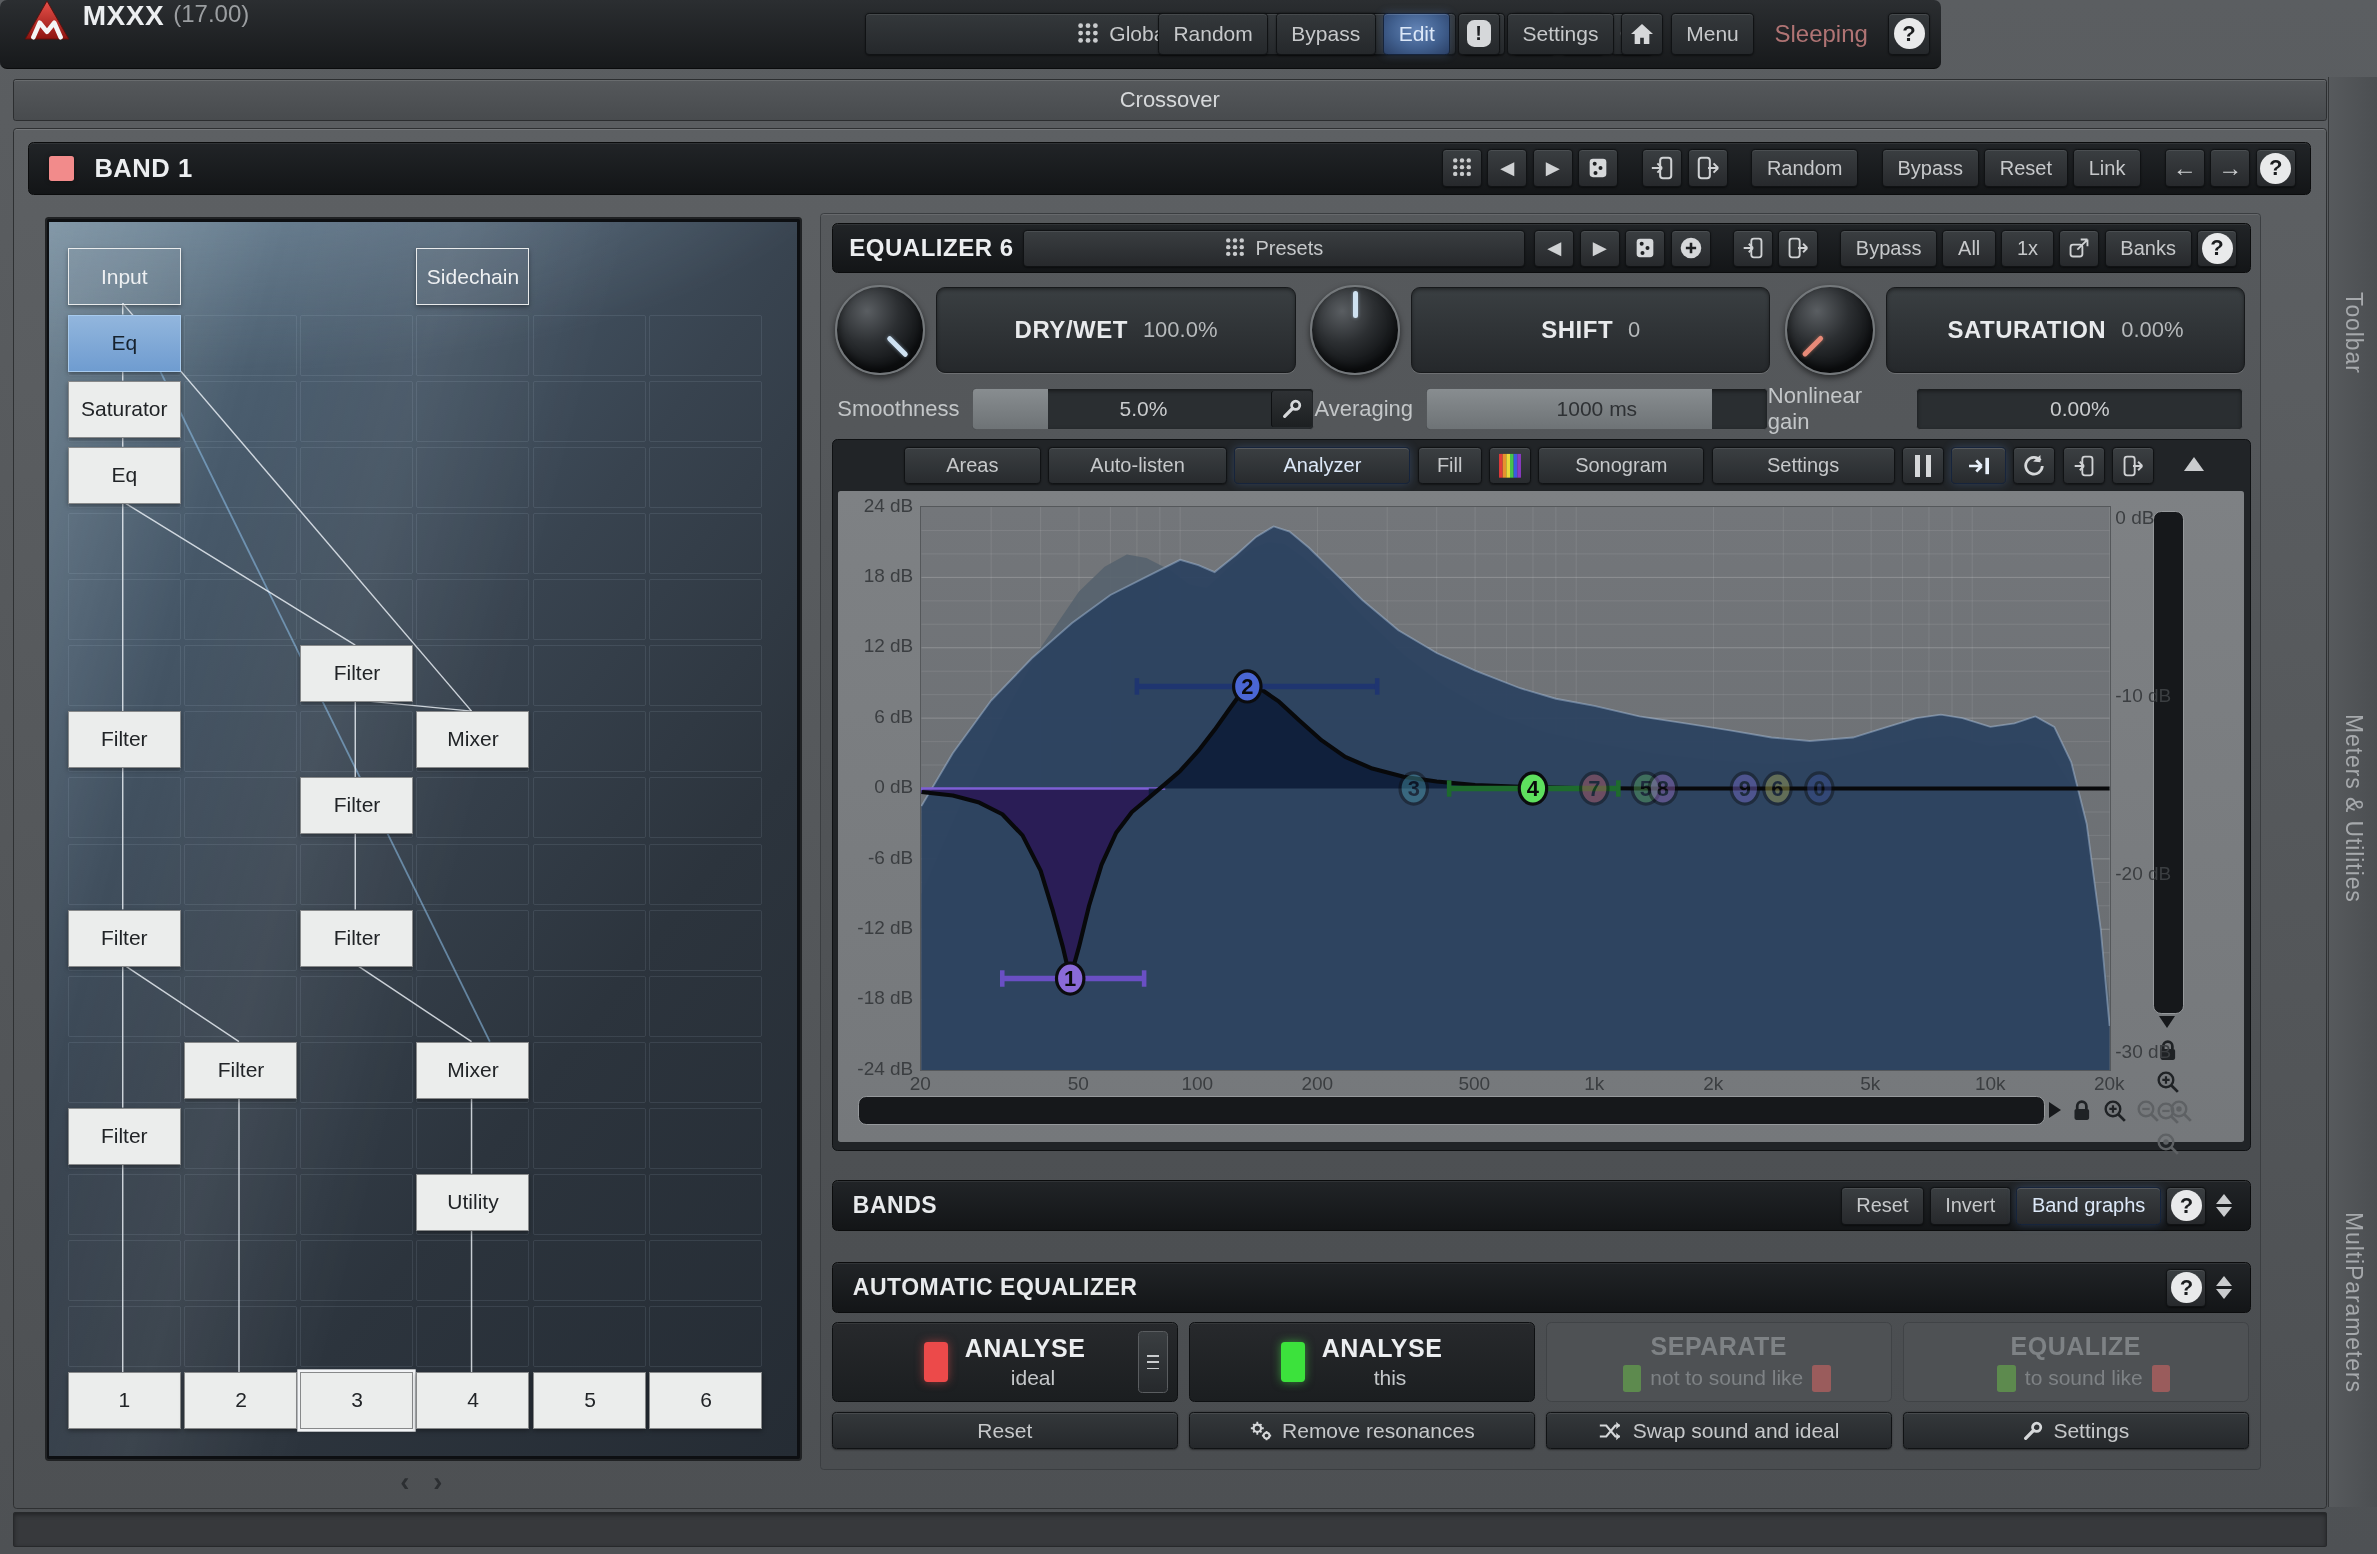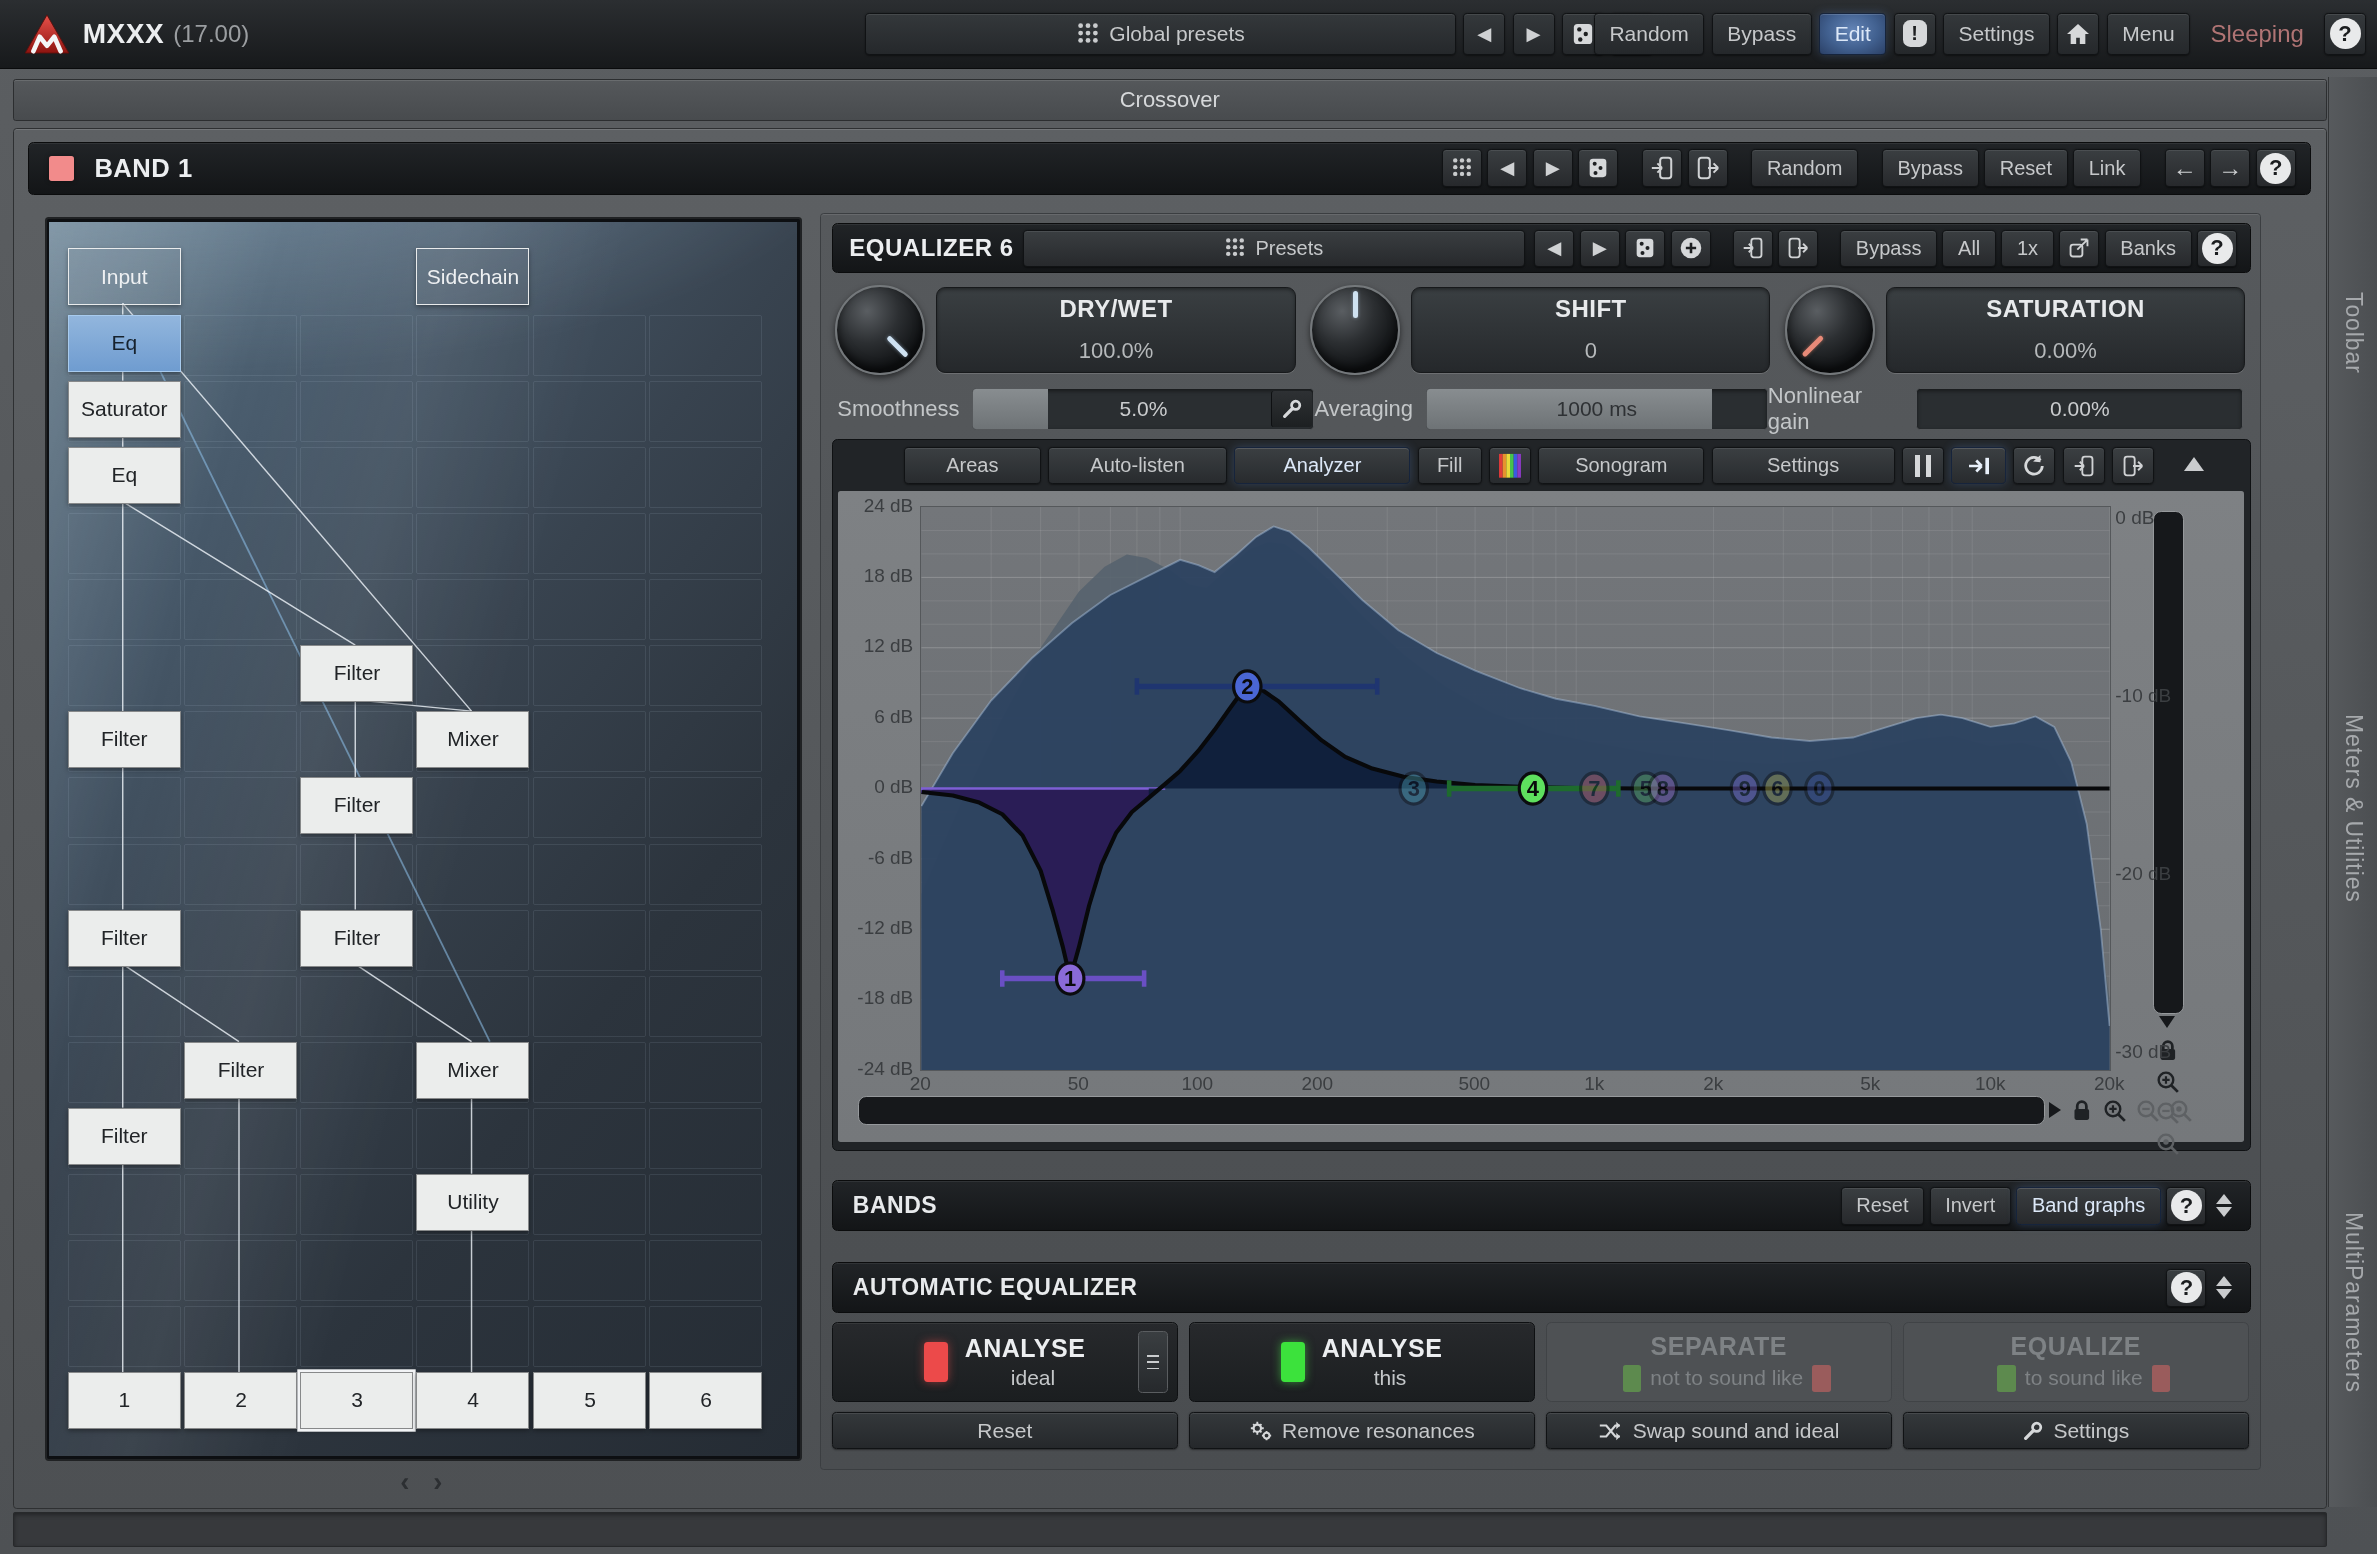--- a/index.html
+++ b/index.html
@@ -12,22 +12,22 @@
        color:#c6c8ca;font-size:21px;box-shadow:inset 0 0.9px 0 rgba(255,255,255,.09),0 0.9px 1.8px rgba(0,0,0,.45);
        box-sizing:border-box;height:42px;padding:0 14.6px;white-space:nowrap;cursor:default;}
   .btn.icon{padding:0;width:42px;}
   .btn.blue{background:radial-gradient(ellipse at 50% 40%,#6384b6 0%,#41608f 55%,#2b4066 100%);
        border-color:#16243c;color:#dce8f8;box-shadow:0 0 9.1px rgba(110,160,235,.25),inset 0 0.9px 0 rgba(255,255,255,.15);}
   .btn .q{width:31px;height:31px;border-radius:50%;background:#e9eaeb;color:#1b1d1f;font-weight:bold;
        display:flex;align-items:center;justify-content:center;font-size:22px;}
   .glyph{font-size:18.3px;color:#cfd1d3;}
 
   
-  .topbar{left:0;top:0;width:2377px;height:68px;background:linear-gradient(#2b2e31,#17191b);
-          border-bottom:1.8px solid #0a0b0c;display:flex;align-items:center;}
+  .topbar{left:0;top:0;width:1941px;height:68px;background:linear-gradient(#2b2e31,#17191b);
+          border-bottom:1.8px solid #0a0b0c;display:flex;align-items:flex-start;border-radius:7px;}
   .logo{width:46px;height:40px;margin-left:24px;}
   .apptitle{font-size:28px;font-weight:bold;color:#eceef0;margin-left:12.8px;letter-spacing:0.5px;}
   .appver{font-size:24px;color:#9b9ea1;margin-left:9.1px;}
   .tb-center{position:absolute;left:865px;top:12.8px;display:flex;gap:7.3px;}
   .tb-right{position:absolute;right:11px;top:12.8px;display:flex;gap:7.3px;align-items:center;}
   .presetbtn{width:591px;}
   .sleeping{color:#b07474;font-size:24px;margin:0 12.8px;}
 
   
   .crossbar{left:12.8px;top:79px;width:2312px;height:40px;background:linear-gradient(#55585b,#484b4e);
@@ -73,21 +73,21 @@
   .knobrow{left:11px;top:68px;width:1417px;height:95px;display:flex;gap:14.6px;padding:0 3.7px;box-sizing:border-box;}
   .kgroup{flex:1;display:flex;align-items:center;gap:11px;}
   .knob{position:relative;width:86px;height:86px;border-radius:50%;flex:0 0 86px;
         background:radial-gradient(circle at 35% 28%,#5a5e62 0%,#2c2f32 38%,#0f1113 72%,#1d2023 100%);
         border:2.7px solid #74787b;box-shadow:0 2.7px 6.4px rgba(0,0,0,.55),inset 0 -4.6px 8.2px rgba(0,0,0,.6);}
   .knob .ind{position:absolute;left:50%;top:4.6px;width:4.6px;height:27.4px;margin-left:-2.3px;border-radius:2.7px;
         background:#cfe2f2;transform-origin:50% 38px;box-shadow:0 0 3.7px rgba(190,220,250,.5);}
   .knob .ind.red{background:#e88a78;box-shadow:0 0 3.7px rgba(240,140,110,.5);}
   .kpanel{flex:1;height:84px;background:linear-gradient(#3a3f42,#25282b);border:1.8px solid #17191b;border-radius:9.1px;
         box-shadow:inset 0 1.8px 3.7px rgba(0,0,0,.4),0 0.9px 0 rgba(255,255,255,.14);
-        display:flex;flex-direction:column;align-items:center;justify-content:center;gap:15px;}
+        display:flex;flex-direction:row;align-items:center;justify-content:center;gap:15px;}
   .kpanel .l1{font-weight:bold;font-size:24px;color:#e8eaec;letter-spacing:0.5px;}
   .kpanel .l2{font-size:22px;color:#b6b9bb;}
 
   .paramrow{left:11px;top:174px;width:1417px;height:42px;display:flex;align-items:center;justify-content:flex-start;padding:0 5.5px;box-sizing:border-box;}
   .pgroup{display:flex;align-items:center;gap:12.8px;}
   .plabel{font-size:22px;color:#c3c6c8;}
   .pslider{position:relative;width:340px;height:40px;background:#2a2e31;border:1.8px solid #55585b;border-radius:3.7px;
            box-shadow:inset 0 1.8px 4.6px rgba(0,0,0,.5);overflow:hidden;}
   .pfill{position:absolute;left:0;top:0;bottom:0;background:linear-gradient(#888d90,#6e7376);}
   .pval{position:absolute;inset:0;display:flex;align-items:center;justify-content:center;font-size:21px;color:#caccce;}

